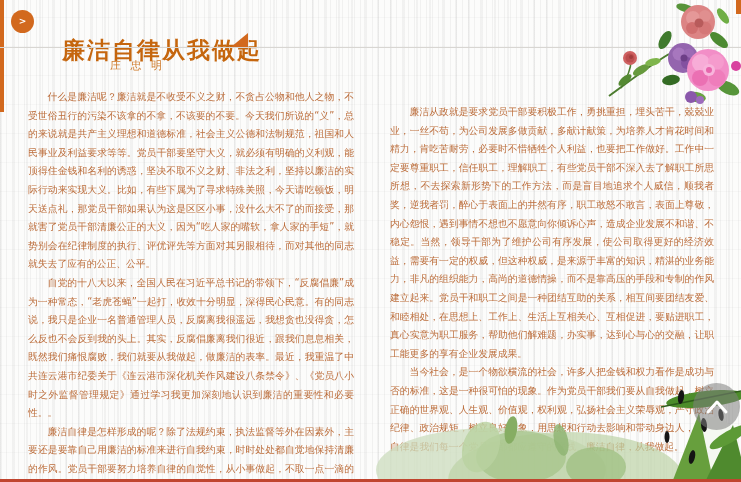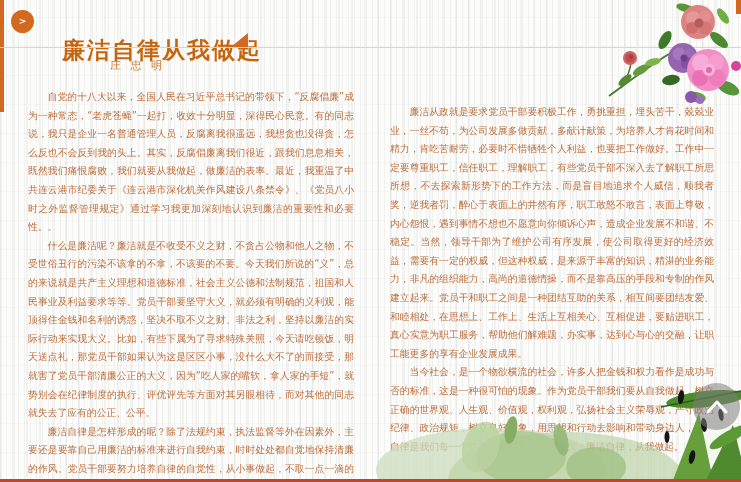--- a/index.html
+++ b/index.html
@@ -111,22 +111,22 @@
     </g>
     <circle cx="135" cy="66" r="5" fill="#d8439f"></circle>
     <g>
       <circle cx="90" cy="97" r="6" fill="#8a58ab"></circle>
       <circle cx="99" cy="100" r="4" fill="#9d6cbd"></circle>
     </g>
   </svg>
 
   <div>
     <div class="col col-left">
+      <p>什么是廉洁呢？廉洁就是不收受不义之财，不贪占公物和他人之物，不受世俗丑行的污染不该拿的不拿，不该要的不要。今天我们所说的“义”，总的来说就是共产主义理想和道德标准，社会主义公德和法制规范，祖国和人民事业及利益要求等等。党员干部要坚守大义，就必须有明确的义利观，能顶得住金钱和名利的诱惑，坚决不取不义之财、非法之利，坚持以廉洁的实际行动来实现大义。比如，有些下属为了寻求特殊关照，今天请吃顿饭，明天送点礼，那党员干部如果认为这是区区小事，没什么大不了的而接受，那就害了党员干部清廉公正的大义，因为“吃人家的嘴软，拿人家的手短”，就势别会在纪律制度的执行、评优评先等方面对其另眼相待，而对其他的同志就失去了应有的公正、公平。</p>
       <p>自党的十八大以来，全国人民在习近平总书记的带领下，“反腐倡廉”成为一种常态，“老虎苍蝇”一起打，收效十分明显，深得民心民意。有的同志说，我只是企业一名普通管理人员，反腐离我很遥远，我想贪也没得贪，怎么反也不会反到我的头上。其实，反腐倡廉离我们很近，跟我们息息相关，既然我们痛恨腐败，我们就要从我做起，做廉洁的表率。最近，我重温了中共连云港市纪委关于《连云港市深化机关作风建设八条禁令》、《党员八小时之外监督管理规定》通过学习我更加深刻地认识到廉洁的重要性和必要性。。</p>
-      <p>什么是廉洁呢？廉洁就是不收受不义之财，不贪占公物和他人之物，不受世俗丑行的污染不该拿的不拿，不该要的不要。今天我们所说的“义”，总的来说就是共产主义理想和道德标准，社会主义公德和法制规范，祖国和人民事业及利益要求等等。党员干部要坚守大义，就必须有明确的义利观，能顶得住金钱和名利的诱惑，坚决不取不义之财、非法之利，坚持以廉洁的实际行动来实现大义。比如，有些下属为了寻求特殊关照，今天请吃顿饭，明天送点礼，那党员干部如果认为这是区区小事，没什么大不了的而接受，那就害了党员干部清廉公正的大义，因为“吃人家的嘴软，拿人家的手短”，就势别会在纪律制度的执行、评优评先等方面对其另眼相待，而对其他的同志就失去了应有的公正、公平。</p>
       <p>廉洁自律是怎样形成的呢？除了法规约束，执法监督等外在因素外，主要还是要靠自己用廉洁的标准来进行自我约束，时时处处都自觉地保持清廉的作风。党员干部要努力培养自律的自觉性，从小事做起，不取一点一滴的不义之财，不索一针一线的非法之利，长期坚持清廉自守，持之以恒。党员干部廉洁从政最难能可贵的就是一辈子清廉自守，持大义而不移。</p>
     </div>
     <div class="col col-right">
       <p>廉洁从政就是要求党员干部要积极工作，勇挑重担，埋头苦干，兢兢业业，一丝不苟，为公司发展多做贡献，多献计献策，为培养人才肯花时间和精力，肯吃苦耐劳，必要时不惜牺牲个人利益，也要把工作做好。工作中一定要尊重职工，信任职工，理解职工，有些党员干部不深入去了解职工所思所想，不去探索新形势下的工作方法，而是盲目地追求个人威信，顺我者奖，逆我者罚，醉心于表面上的井然有序，职工敢怒不敢言，表面上尊敬，内心怨恨，遇到事情不想也不愿意向你倾诉心声，造成企业发展不和谐、不稳定。当然，领导干部为了维护公司有序发展，使公司取得更好的经济效益，需要有一定的权威，但这种权威，是来源于丰富的知识，精湛的业务能力，非凡的组织能力，高尚的道德情操，而不是靠高压的手段和专制的作风建立起来。党员干和职工之间是一种团结互助的关系，相互间要团结友爱、和睦相处，在思想上、工作上、生活上互相关心、互相促进，要贴进职工，真心实意为职工服务，帮助他们解难题，办实事，达到心与心的交融，让职工能更多的享有企业发展成果。</p>
       <p>当今社会，是一个物欲横流的社会，许多人把金钱和权力看作是成功与否的标准，这是一种很可怕的现象。作为党员干部我们要从自我做起，树立正确的世界观、人生观、价值观，权利观，弘扬社会主义荣辱观，严守政治纪律、政治规矩，树立良好形象，用思想和行动去影响和带动身边人，廉洁自律是我们每一个党员干部都应遵守的底线，廉洁自律，从我做起。</p>
     </div>
   </div>
 
   <svg class="leaves" width="380" height="95" viewBox="0 0 380 95">
     <ellipse cx="130" cy="85" rx="115" ry="42" fill="#ccdcbe" opacity="0.75"></ellipse>

